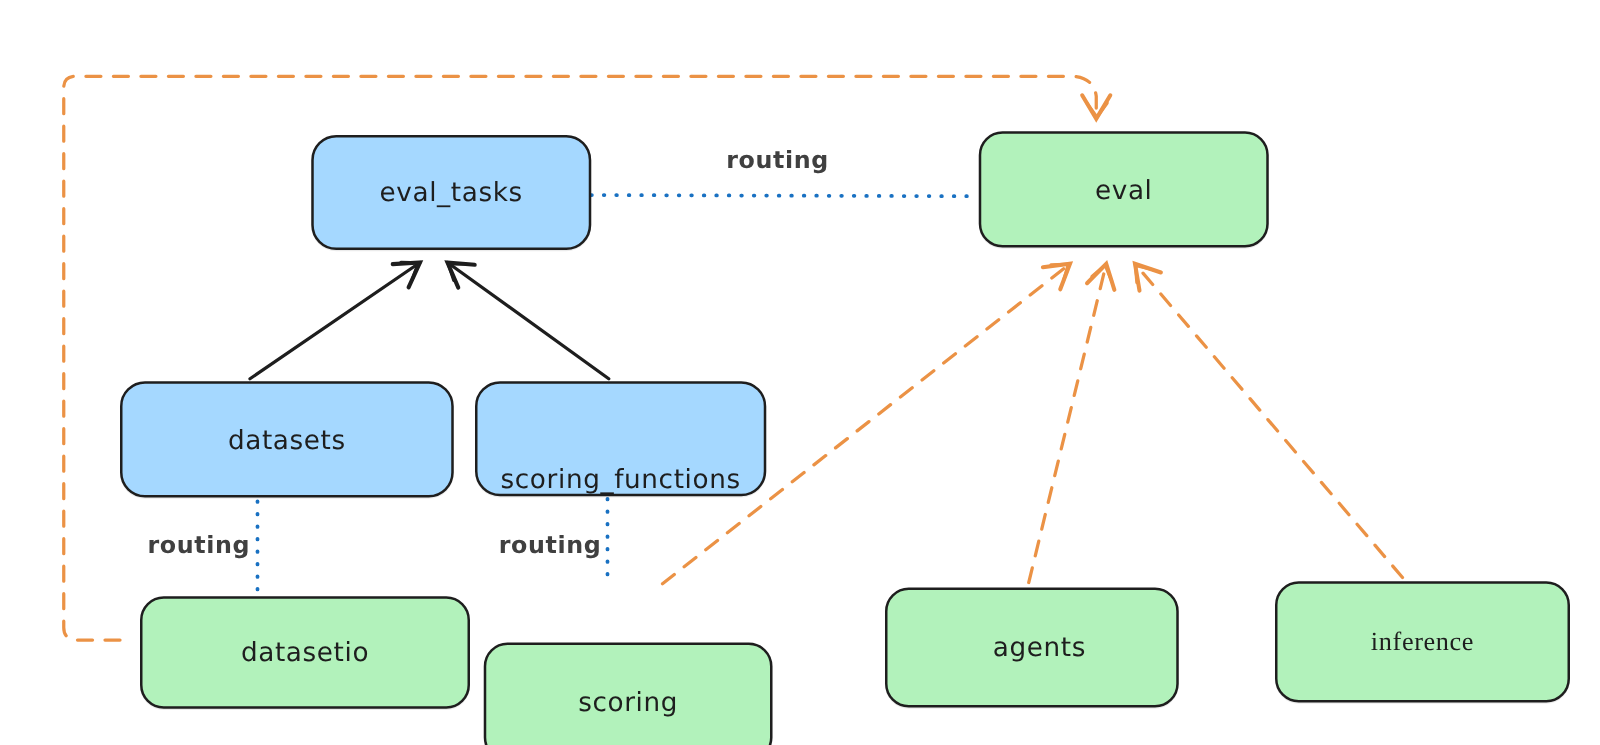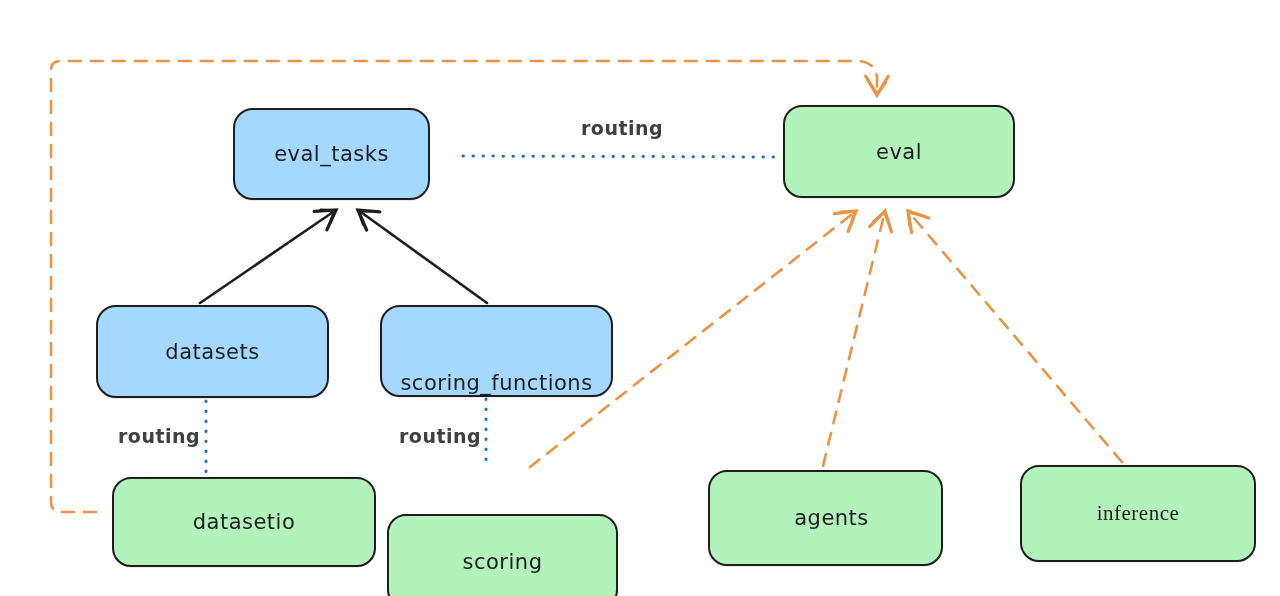--- a/index.html
+++ b/index.html
@@ -56,29 +56,29 @@
     <line x1="463" y1="156" x2="782" y2="157" stroke="#1971c2" stroke-width="3" stroke-dasharray="0.5 9.5" stroke-linecap="round"></line>
     <line x1="206" y1="401" x2="206" y2="475" stroke="#1971c2" stroke-width="3" stroke-dasharray="0.5 9.5" stroke-linecap="round"></line>
     <line x1="486" y1="399" x2="486" y2="468" stroke="#1971c2" stroke-width="3" stroke-dasharray="0.5 9.5" stroke-linecap="round"></line>
 
     <path d="M96,512 L62,512 Q51,512 51,502 L51,70 Q51,61 61,61 L858,61 Q875,62 877,77 L877,95" fill="none" stroke="#eb9245" stroke-width="2.6" stroke-dasharray="12 10" stroke-linecap="round" marker-end="url(#arrow-orange)"></path>
     <line x1="530" y1="467" x2="856" y2="211" stroke="#eb9245" stroke-width="2.6" stroke-dasharray="12 10" stroke-linecap="round" marker-end="url(#arrow-orange)"></line>
     <line x1="823" y1="466" x2="885" y2="211" stroke="#eb9245" stroke-width="2.6" stroke-dasharray="12 10" stroke-linecap="round" marker-end="url(#arrow-orange)"></line>
     <line x1="1122" y1="462" x2="908" y2="211" stroke="#eb9245" stroke-width="2.6" stroke-dasharray="12 10" stroke-linecap="round" marker-end="url(#arrow-orange)"></line>
   </svg>
 
-  <div class="node blue" style="left:233px;top:108px;width:197px;height:92px;">
+  <div class="node blue" style="left:249px;top:108px;width:224px;height:92px;">
     <span class="node-label">eval_tasks</span>
   </div>
 
   <div class="node green" style="left:783px;top:105px;width:232px;height:93px;">
     <span class="node-label">eval</span>
   </div>
 
-  <div class="node blue" style="left:96px;top:305px;width:233px;height:93px;">
+  <div class="node blue" style="left:96px;top:305px;width:267px;height:93px;">
     <span class="node-label">datasets</span>
   </div>
 
   <div class="node blue" style="left:380px;top:305px;width:233px;height:92px;align-items:flex-end;">
     <span class="node-label">scoring_functions</span>
   </div>
 
   <div class="node green" style="left:112px;top:477px;width:264px;height:90px;">
     <span class="node-label">datasetio</span>
   </div>

